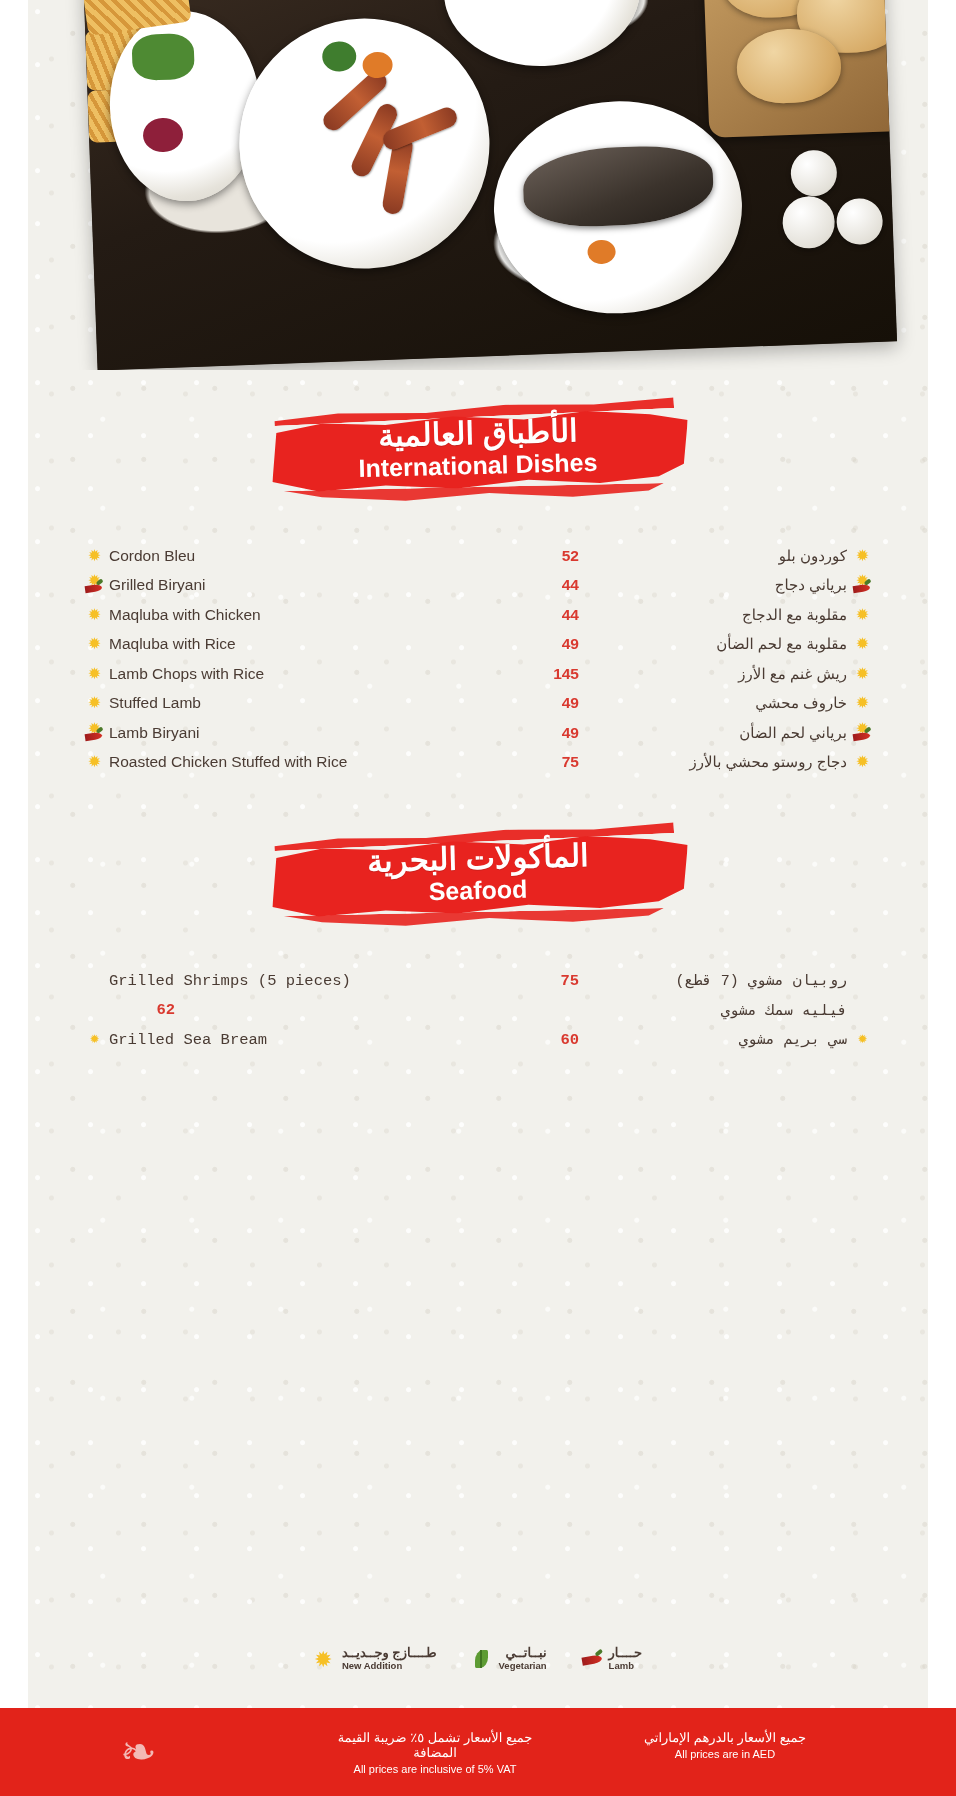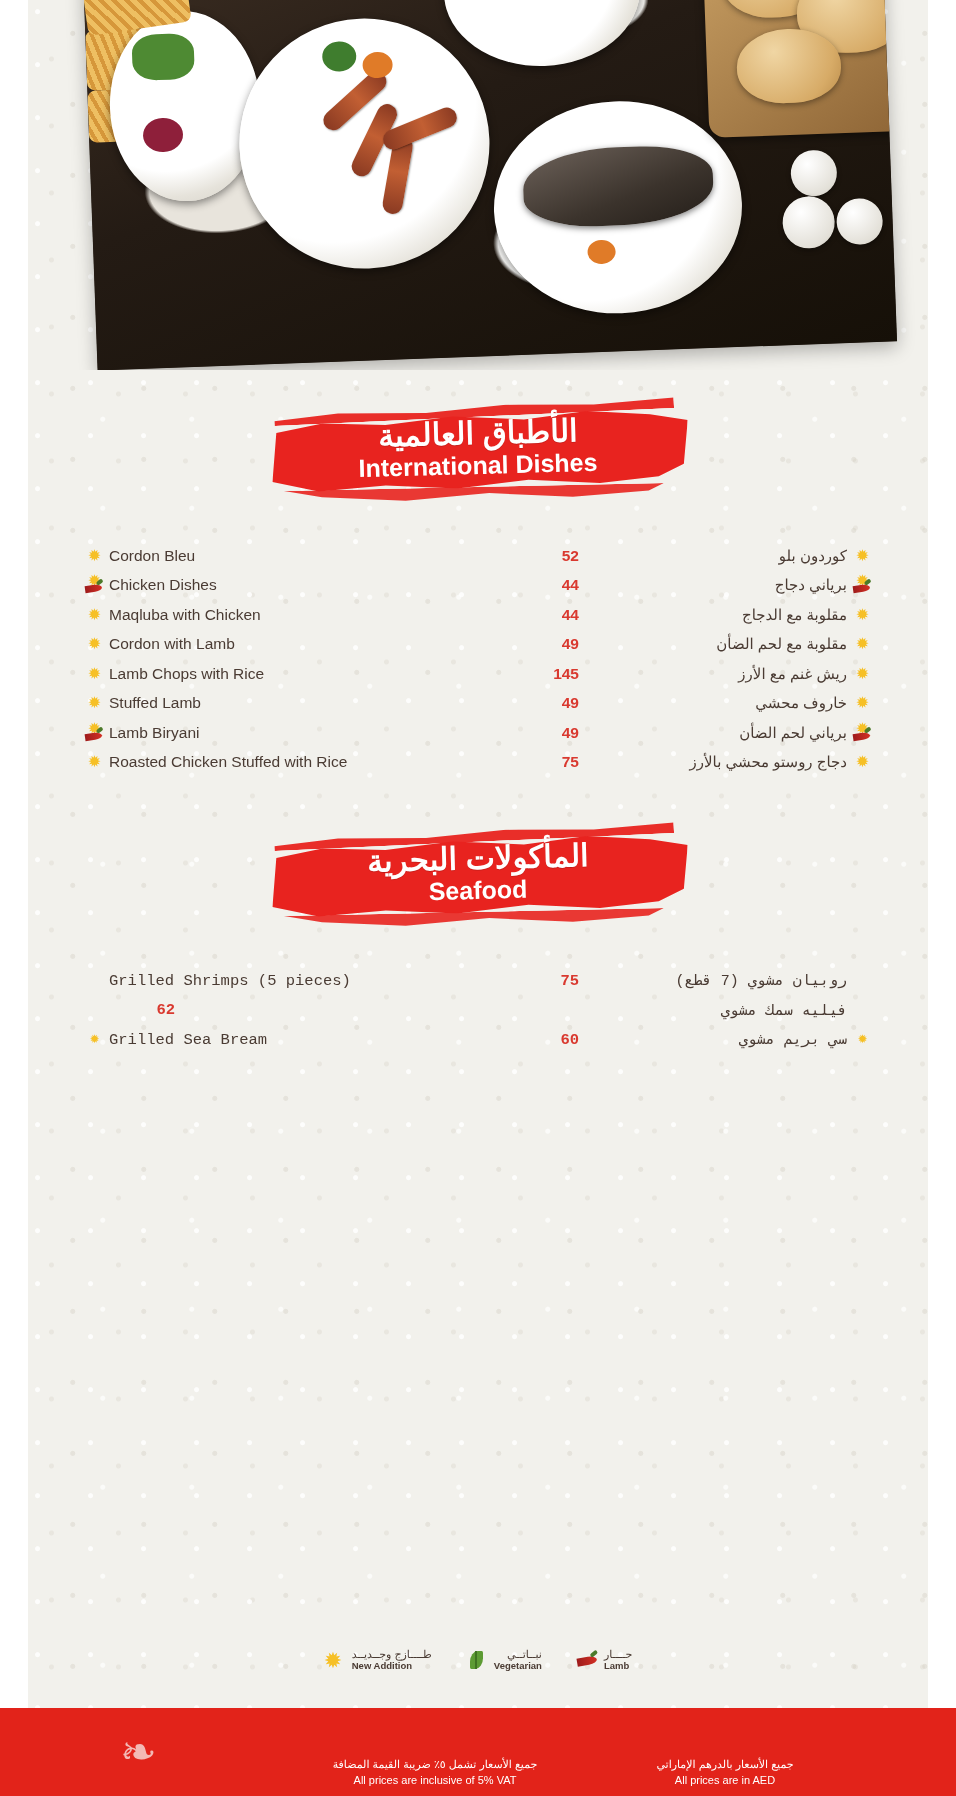--- a/index.html
+++ b/index.html
@@ -85,34 +85,34 @@
   .nm{font-size:15.5px;color:#4a3b33;white-space:nowrap;}
   .col-pr{width:92px;text-align:right;font-size:15.5px;color:#d9392f;font-weight:600;}
   .col-ar{flex:1;display:flex;align-items:center;justify-content:flex-end;}
   .nm-ar{font-size:15px;color:#4a3b33;direction:rtl;white-space:nowrap;}
 
   
   .legend{position:absolute;left:0;right:0;bottom:124px;display:flex;justify-content:center;gap:34px;align-items:flex-start;}
   .lg{display:flex;align-items:center;gap:6px;}
   .lg-ico{width:22px;height:24px;position:relative;}
   .lg-txt{line-height:1.15;}
-  .lg-ar{font-size:11px;color:#4a3b33;direction:rtl;font-weight:400;letter-spacing:1.2px;}
+  .lg-ar{font-size:13px;color:#4a3b33;direction:rtl;font-weight:700;letter-spacing:1.2px;}
   .lg-en{font-size:9.5px;color:#4a3b33;font-weight:700;}
   .lg-star{position:absolute;left:0;top:2px;color:#f6c026;font-size:22px;line-height:22px;}
   .lg-leaf{position:absolute;left:4px;top:3px;width:13px;height:18px;border-radius:60% 10% 60% 10%;background:#5d9b33;}
   .lg-leaf:after{content:"";position:absolute;left:5px;top:0;width:2px;height:18px;background:#3f7320;}
   .lg-chili{position:absolute;left:1px;top:9px;width:20px;height:8px;border-radius:0 60% 60% 0/0 70% 70% 0;background:linear-gradient(90deg,#9e1b1b,#d33024);transform:rotate(-10deg);}
   .lg-chili:after{content:"";position:absolute;right:-2px;top:-4px;width:8px;height:4px;background:#4c7a2a;border-radius:3px;transform:rotate(-30deg);}
 
   
   .footer{position:absolute;left:0;bottom:0;width:956px;height:88px;background:#e2231a;}
   .fl{position:absolute;left:120px;top:16px;width:110px;height:56px;color:#f3b9b5;font-size:44px;line-height:56px;}
   .fc{position:absolute;left:320px;top:22px;width:230px;text-align:center;color:#fff;}
   .fr{position:absolute;left:600px;top:22px;width:250px;text-align:center;color:#fff;}
-  .f-ar{font-size:11px;direction:rtl;margin-bottom:3px;margin-top:28px;}
+  .f-ar{font-size:13px;direction:rtl;margin-bottom:3px;}
   .f-en{font-size:11px;font-weight:400;}
 </style>
 </head>
 <body>
 
 <div class="edge-l"></div>
 <div class="edge-r"></div>
 
 <div class="page">
 
@@ -174,21 +174,21 @@
             </span>
           </div>
       </div>
 
       <div class="row">
         <div class="col-en">
             <span class="ic">
               <span class="star" style="top:-3px">✹</span>
               <span class="chili"></span>
             </span>
-            <span class="nm">Chicken Dishes</span>
+            <span class="nm">Grilled Biryani</span>
           </div>
         <div class="col-pr">44</div>
         <div class="col-ar">
             <span class="nm-ar">برياني دجاج</span>
             <span class="ic-r">
               <span class="star" style="top:-3px">✹</span>
               <span class="chili"></span>
             </span>
           </div>
       </div>
@@ -207,21 +207,21 @@
               <span class="star">✹</span>
             </span>
           </div>
       </div>
 
       <div class="row">
         <div class="col-en">
             <span class="ic">
               <span class="star">✹</span>
             </span>
-            <span class="nm">Cordon with Lamb</span>
+            <span class="nm">Maqluba with Rice</span>
           </div>
         <div class="col-pr">49</div>
         <div class="col-ar">
             <span class="nm-ar">مقلوبة مع لحم الضأن</span>
             <span class="ic-r">
               <span class="star">✹</span>
             </span>
           </div>
       </div>
 

